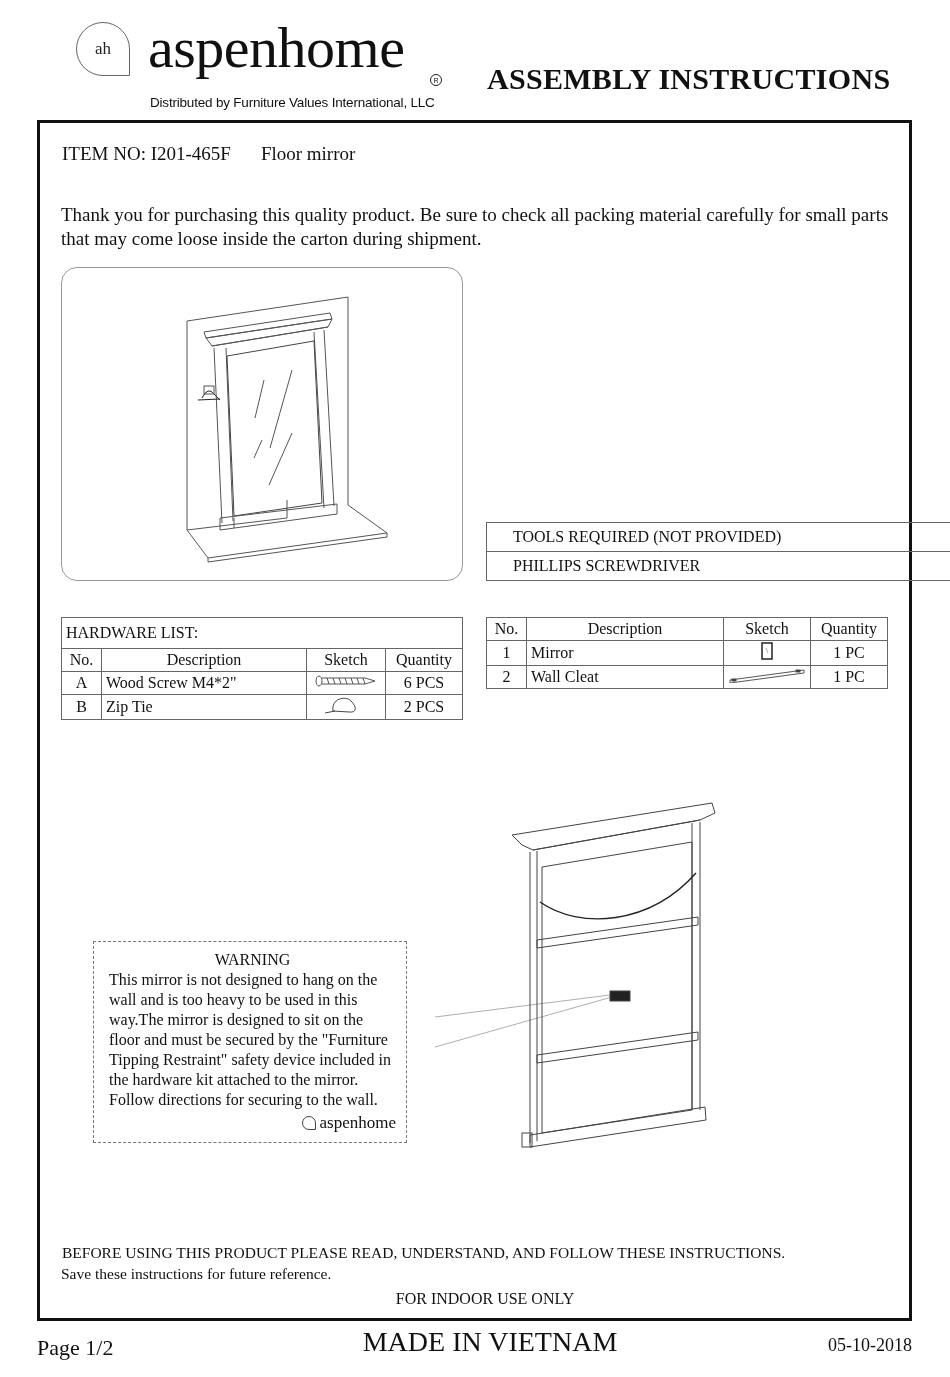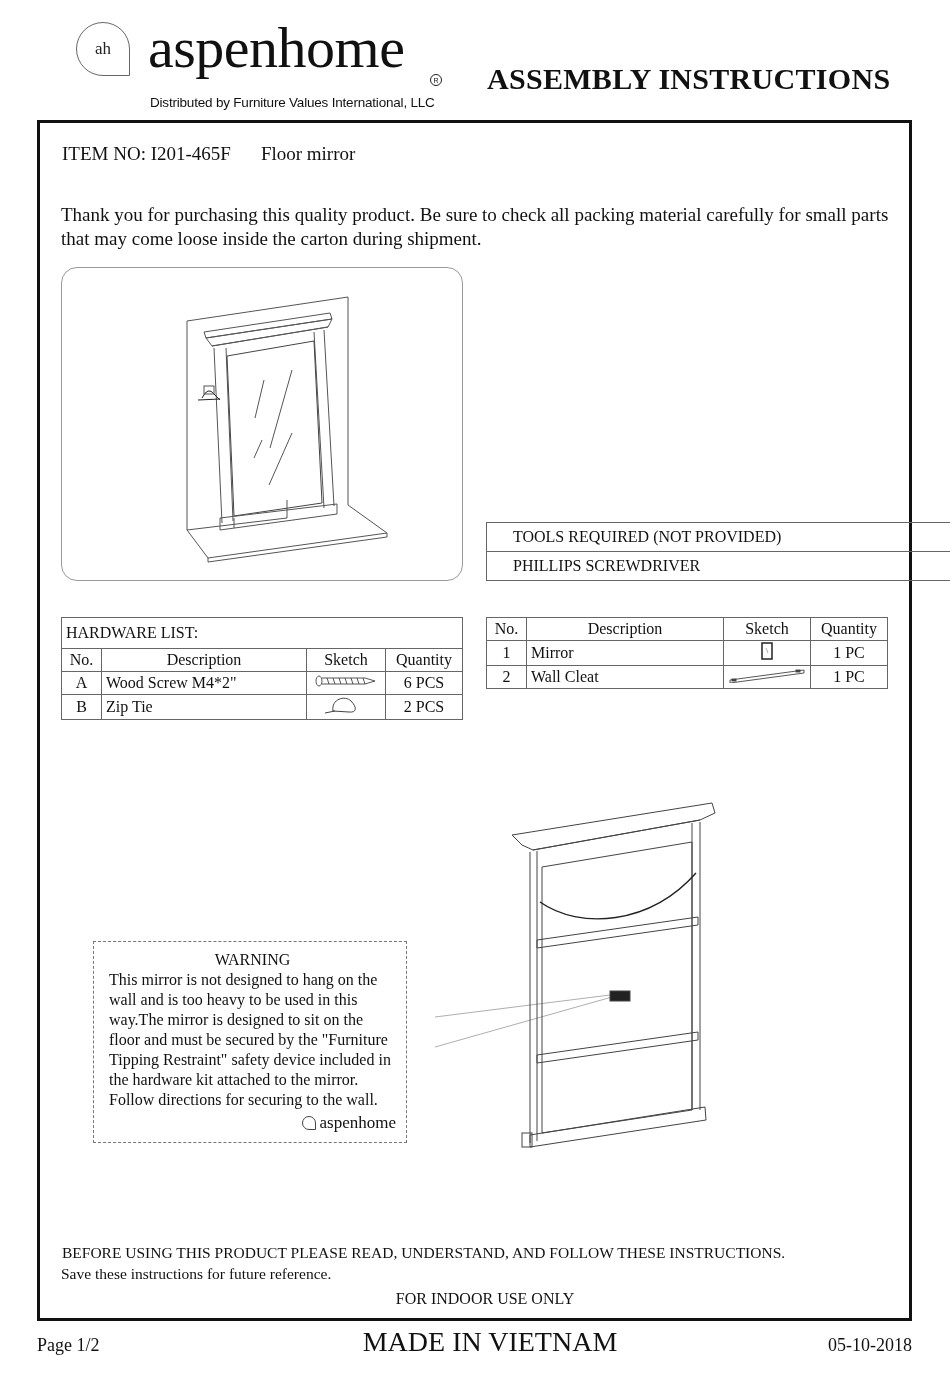--- a/index.html
+++ b/index.html
@@ -46,21 +46,21 @@
   .mini-bubble { width: 14px; height: 14px; border: 1px solid #444; border-radius: 7px 7px 0 7px; display: inline-block; box-sizing: border-box; font-size: 5px; text-align: center; line-height: 12px; }
 
   .back-illus { left: 430px; top: 795px; width: 330px; height: 370px; }
 
   
   .before { left: 62px; top: 1244px; font-size: 15.5px; }
   .save { left: 61px; top: 1265px; font-size: 15.5px; }
   .indoor { left: 0; top: 1290px; width: 950px; text-align: center; font-size: 16px; padding-left: 20px; box-sizing: border-box; }
 
   
-  .page { left: 37px; top: 1335px; font-size: 18px; }
+  .page { left: 37px; top: 1335px; font-size: 22px; }
   .made { left: 0; top: 1326px; width: 950px; text-align: center; font-size: 28px; padding-left: 30px; box-sizing: border-box; }
   .date { right: 38px; top: 1335px; font-size: 18px; }
 </style>
 </head>
 <body>
 
 <div class="abs logo-bubble">
     <span>ah</span>
   </div>
 <div class="abs brand">aspenhome</div>

